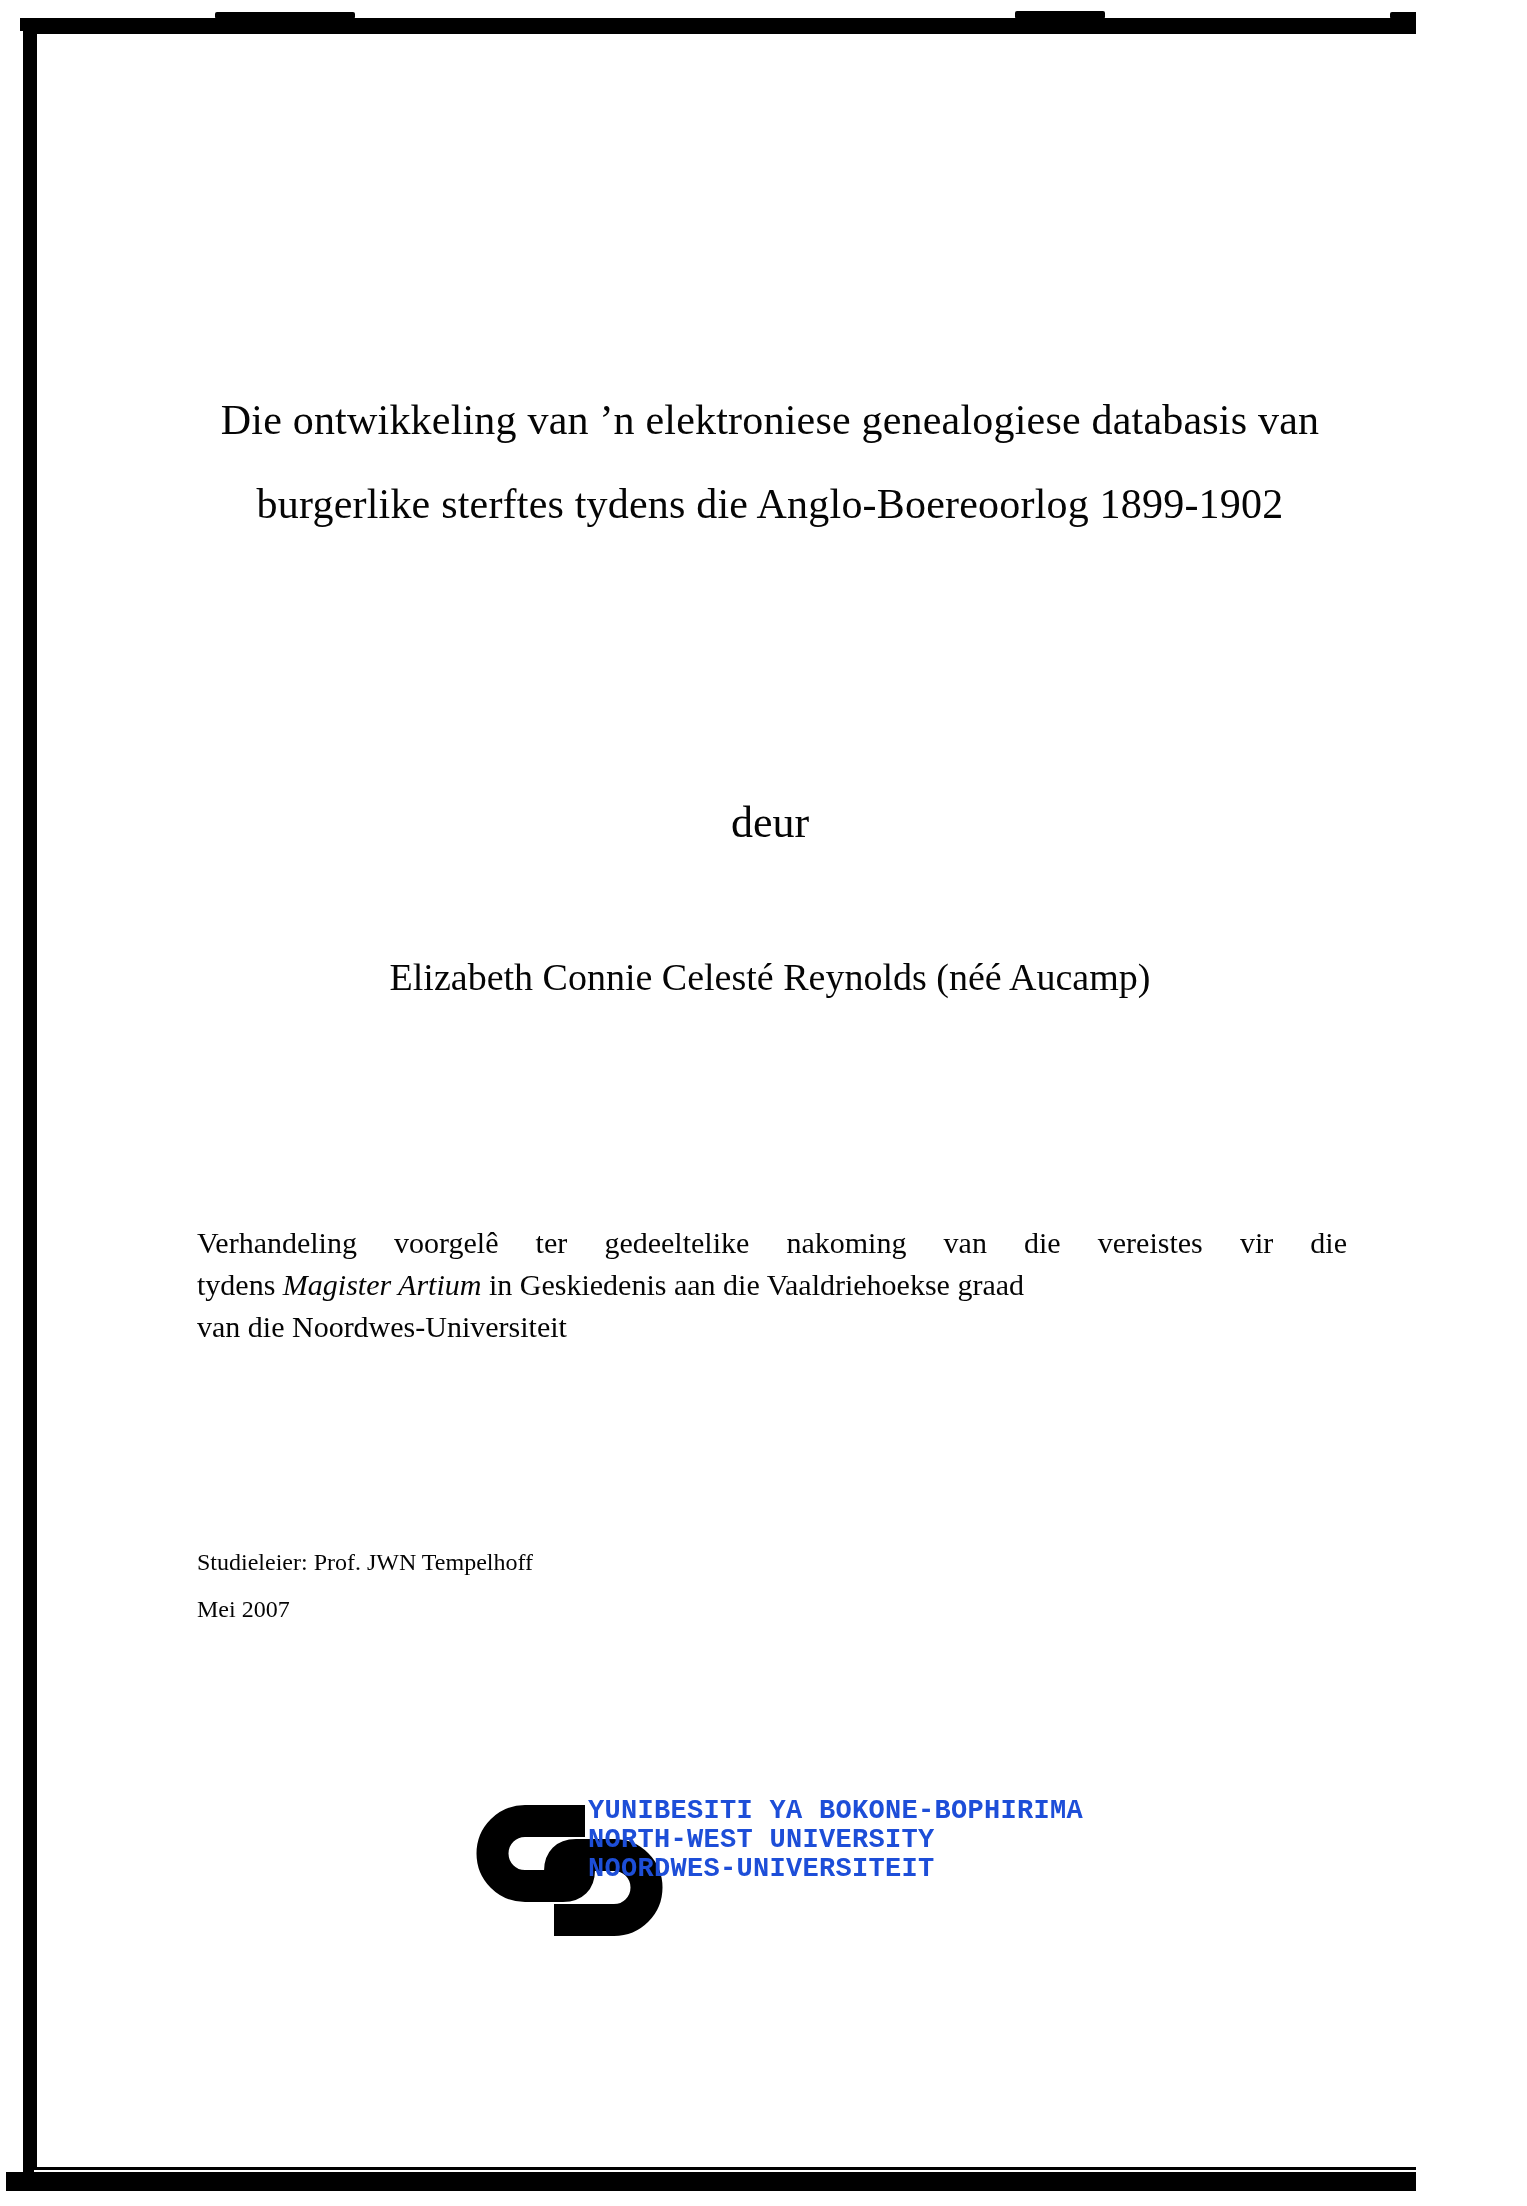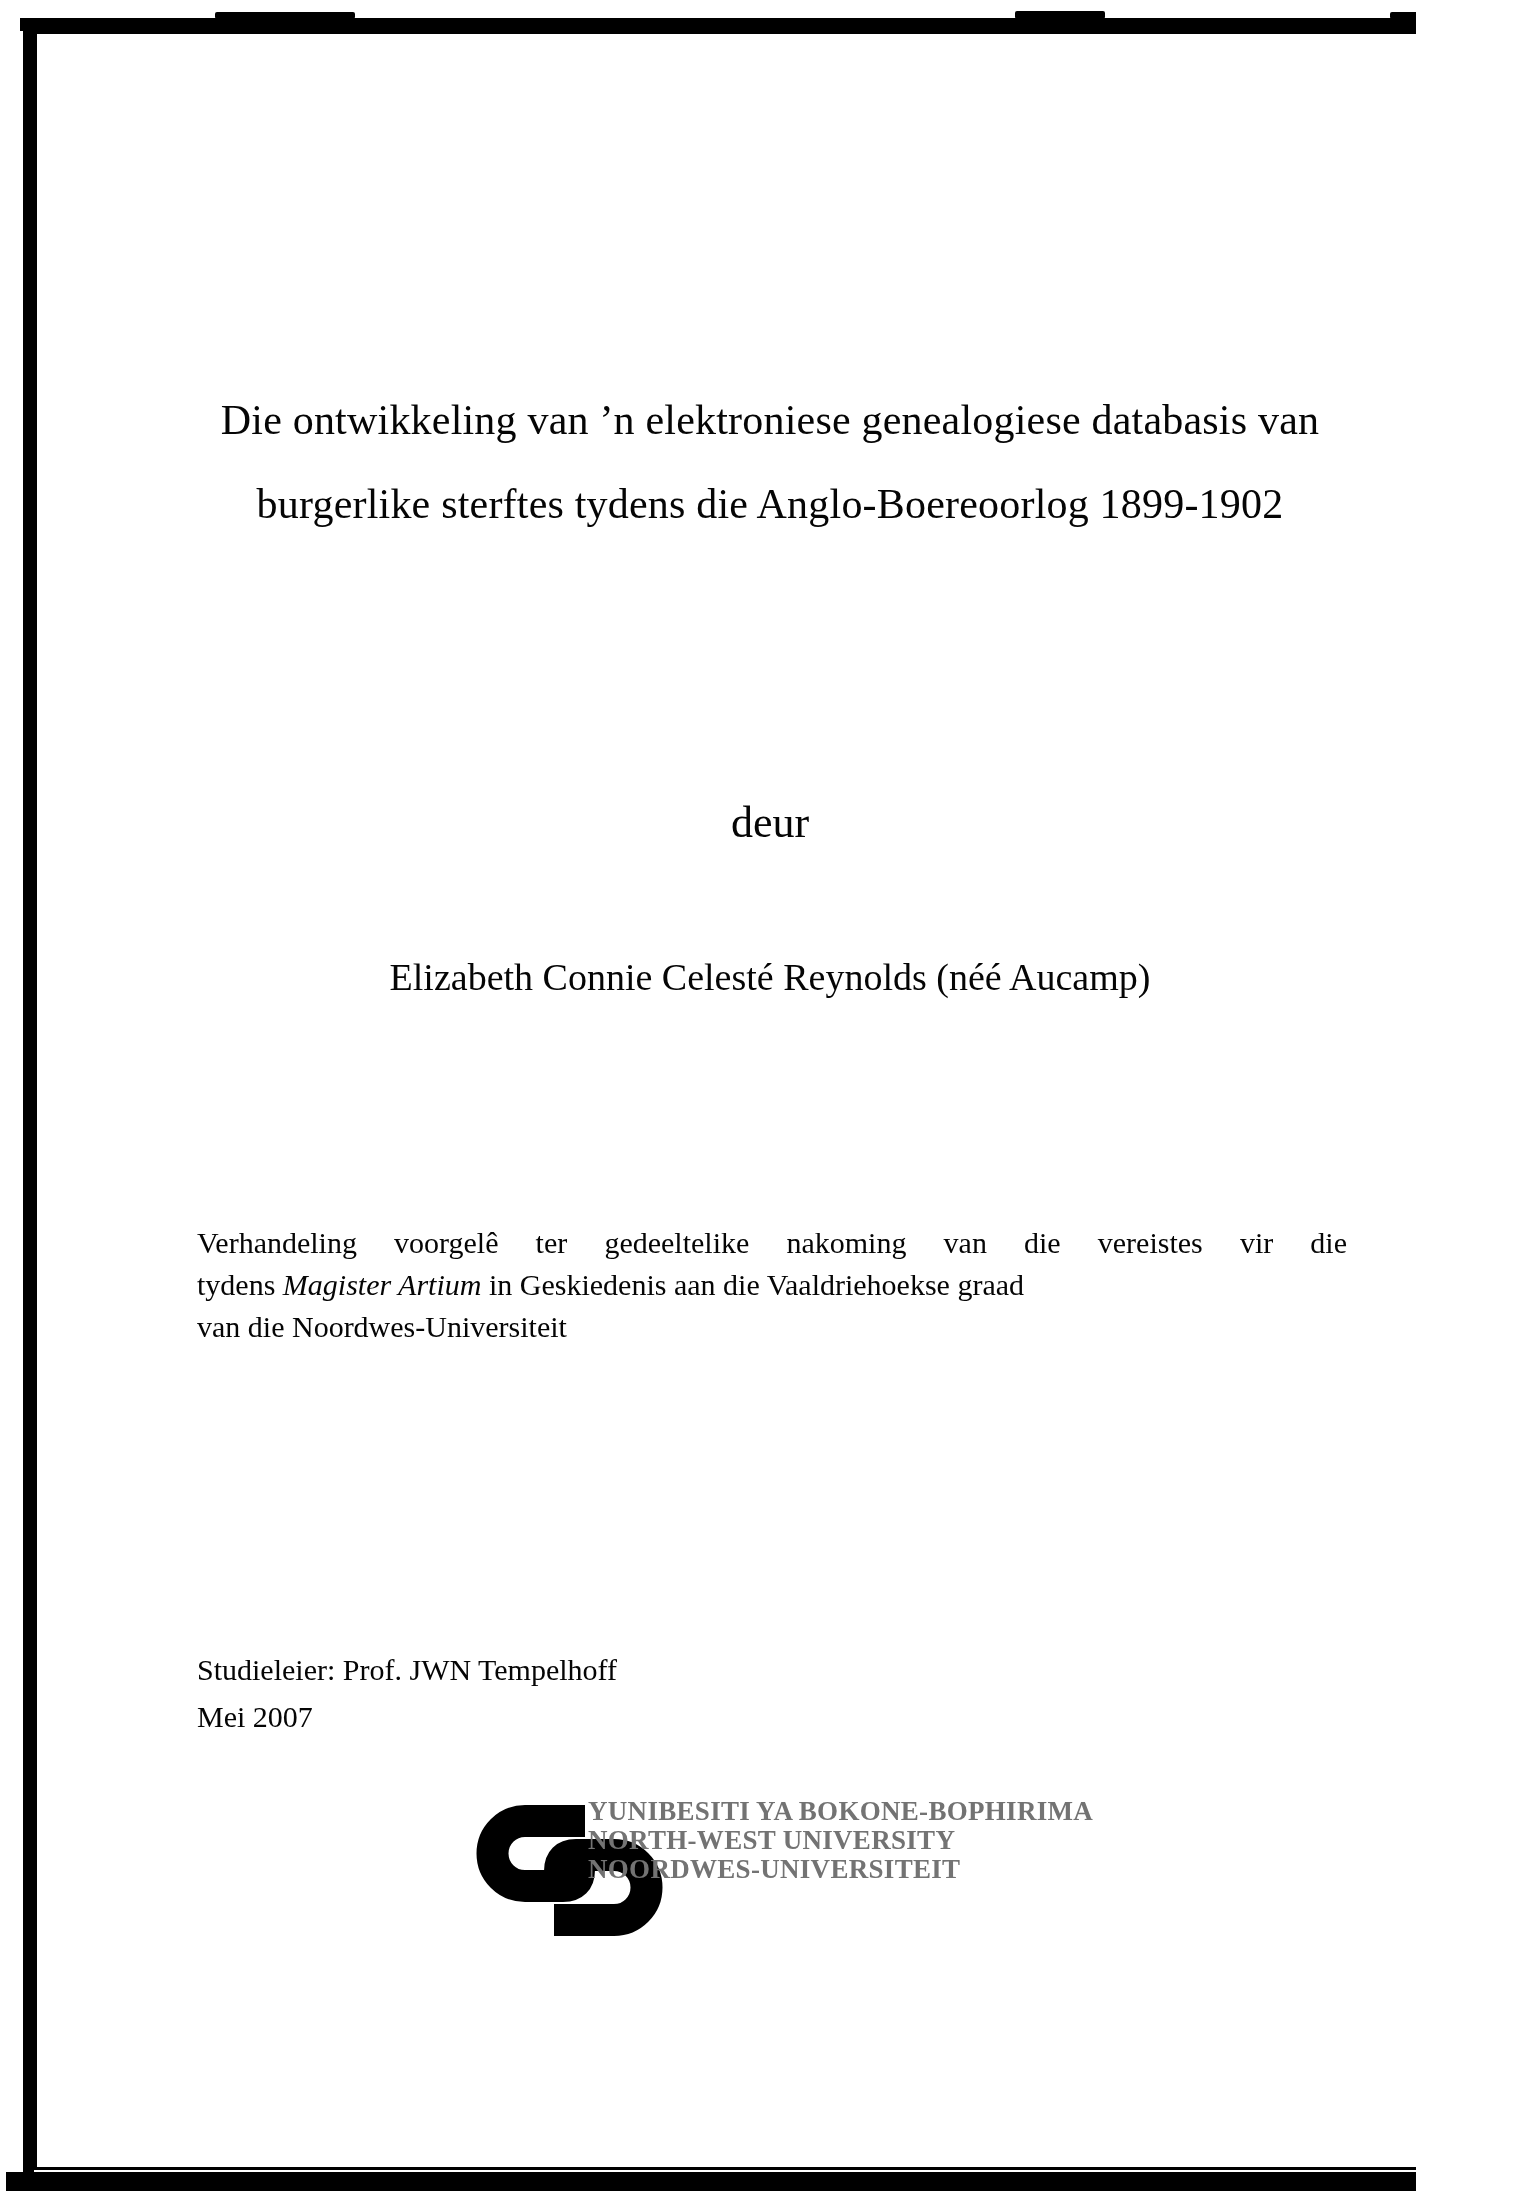--- a/index.html
+++ b/index.html
@@ -40,31 +40,31 @@
     position:absolute;left:197px;top:1222px;width:1150px;
     font-size:30px;line-height:42px;
   }
   #degree-statement .justified{
     text-align:justify;
     text-align-last:justify;
   }
   #degree-statement i{font-style:italic;}
 
   #supervisor-block{
-    position:absolute;left:197px;top:1646px;
-    font-size:30px;line-height:47px;
+    position:absolute;left:197px;top:1539px;
+    font-size:24px;line-height:47px;
   }
 
   #university-logo{position:absolute;left:467px;top:1800px;width:620px;height:160px;}
   #nwu-mark{position:absolute;left:0;top:0;width:205px;height:148px;}
   #logo-text{
     position:absolute;left:121px;top:-3px;
-    font-family:Liberation Serif, serif;
+    font-family:Liberation Mono, monospace;
     font-size:27px;line-height:29px;font-weight:700;
-    letter-spacing:0.3px;white-space:nowrap;color:#737373;
+    letter-spacing:0.3px;white-space:nowrap;color:#1d4ed8;
   }
   .logo-indent{}
 </style>
 </head>
 <body>
 
 <div id="page">
 
   <div class="bar" id="frame-top"></div>
   <div class="bar" id="frame-left"></div>

